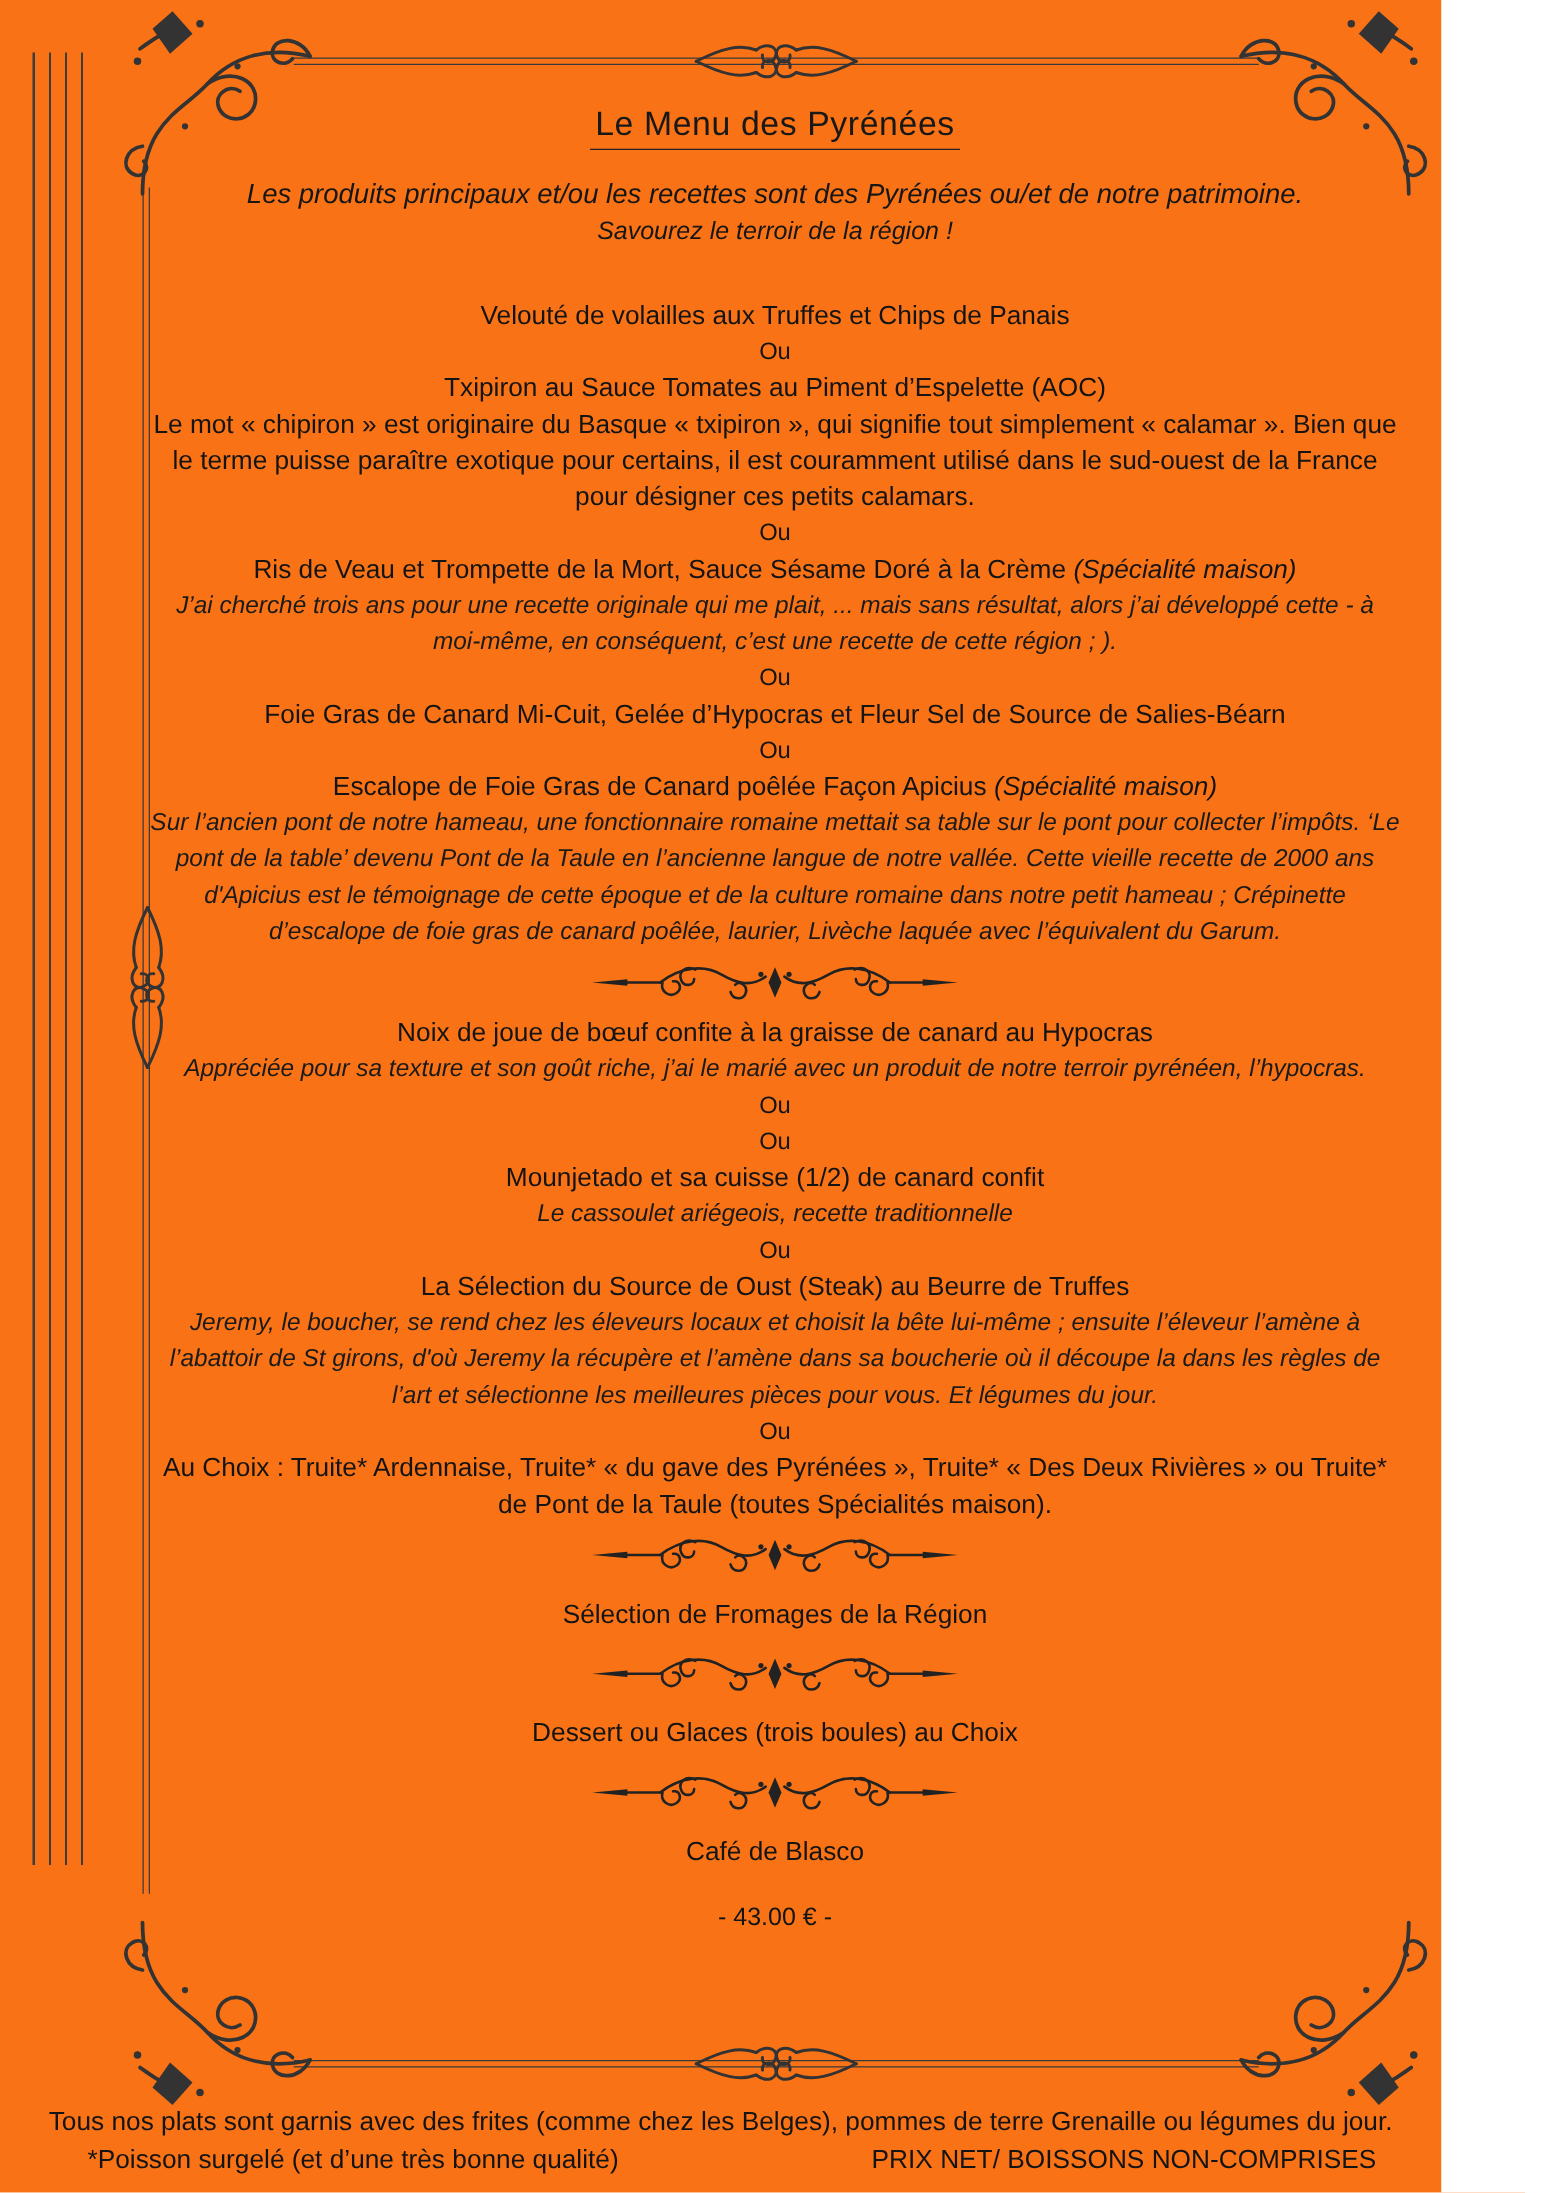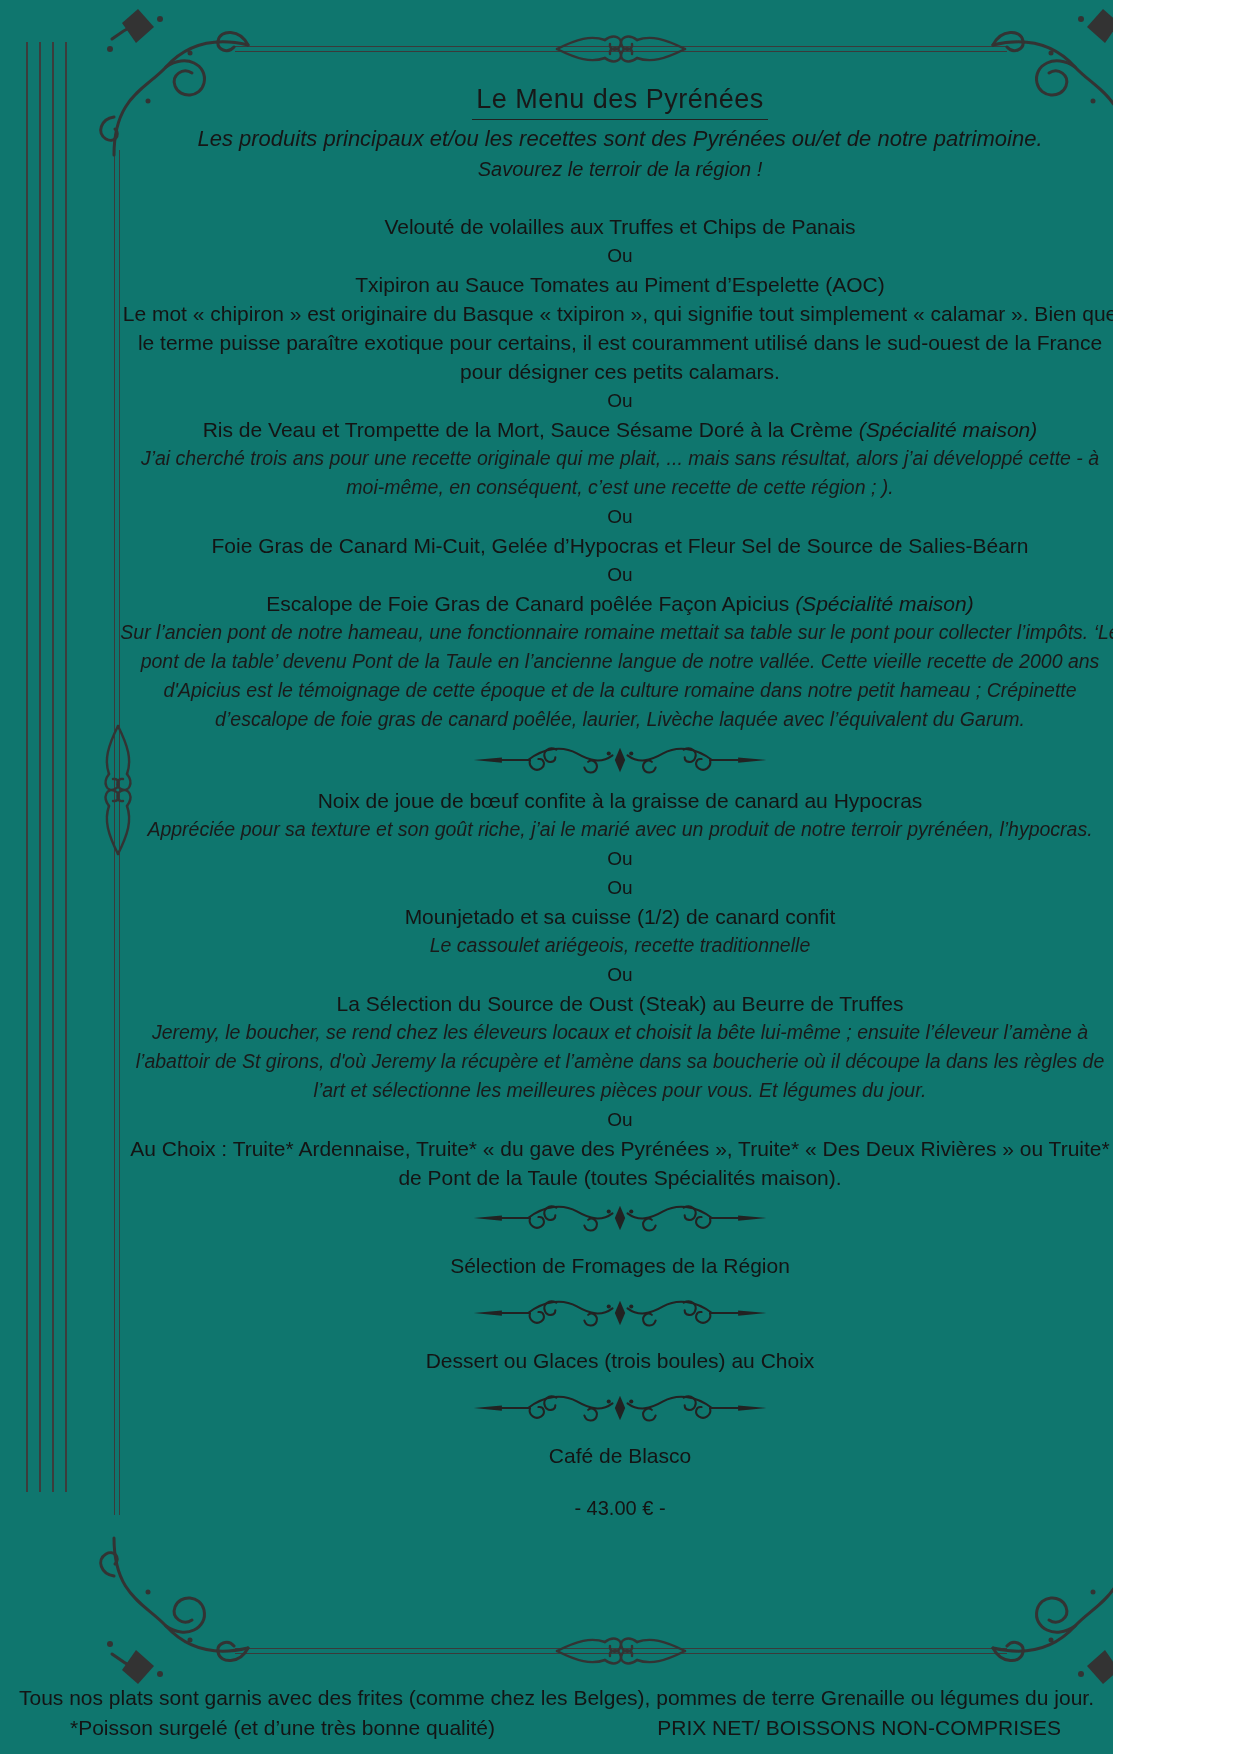--- a/index.html
+++ b/index.html
@@ -1,18 +1,18 @@
 <!DOCTYPE html>
 <html><head>
 <meta charset="utf-8">
 <style>
   html,body { margin:0; padding:0; background:#ffffff; }
   #page {
-    position:relative; width:1113px; height:1754px; background:#0f766e;
-    font-family:"Liberation Sans", sans-serif; color:#1c1c1c; overflow:hidden;
+    position:relative; width:1113px; height:1754px; background:#f97316;
+    font-family:"Liberation Sans", sans-serif; color:#1c1c1c; overflow:hidden;padding-left:40px;
   }
 
   
   #edge-lines {
     position:absolute; left:26px; top:42px; width:44px; height:1450px;
     background:repeating-linear-gradient(90deg,#3c3c3c 0 1.6px,transparent 1.6px 13px);
   }
 
   
   .frame-h { position:absolute; height:4px; border-top:1.4px solid #3a3a3a; border-bottom:1.4px solid #3a3a3a; }
@@ -34,24 +34,24 @@
   #motif-left   { left:48px;   top:768px; transform:rotate(90deg); }
   #motif-right  { left:1118px; top:758px; transform:rotate(90deg); }
 
   
   #content { position:absolute; left:120px; top:62px; width:1000px; text-align:center; }
 
   .menu-title {
     display:inline-block; font-size:27px; letter-spacing:.5px; color:#181818;
     border-bottom:1.8px solid #222; padding:0 4px 4px 4px; margin-top:22px;
   }
-  .subtitle { font-style:italic; font-size:22px; line-height:31px; margin-top:3px; color:#161616; }
+  .subtitle { font-style:italic; font-size:22px; line-height:31px; margin-top:19px; color:#161616; }
   .subtitle2 { font-style:italic; font-size:20px; line-height:30px; color:#161616; }
 
-  #menu-body { margin-top:28px; }
+  #menu-body { margin-top:38px; }
   .dish       { font-size:21px;  line-height:29px; color:#141414; }
   .dish.spaced{ margin:16px 0; }
   .dish-note  { font-style:italic; }
   .or         { font-size:19px;  line-height:29px; color:#141414; }
   .desc       { font-size:19.5px; line-height:29px; font-style:italic; color:#1a1a1a; }
   .desc-plain { font-size:21px;  line-height:29px; color:#141414; }
   .divider    { margin:9px 0; line-height:0; }
   .price      { font-size:20px; line-height:29px; margin-top:24px; color:#141414; }
 
   

